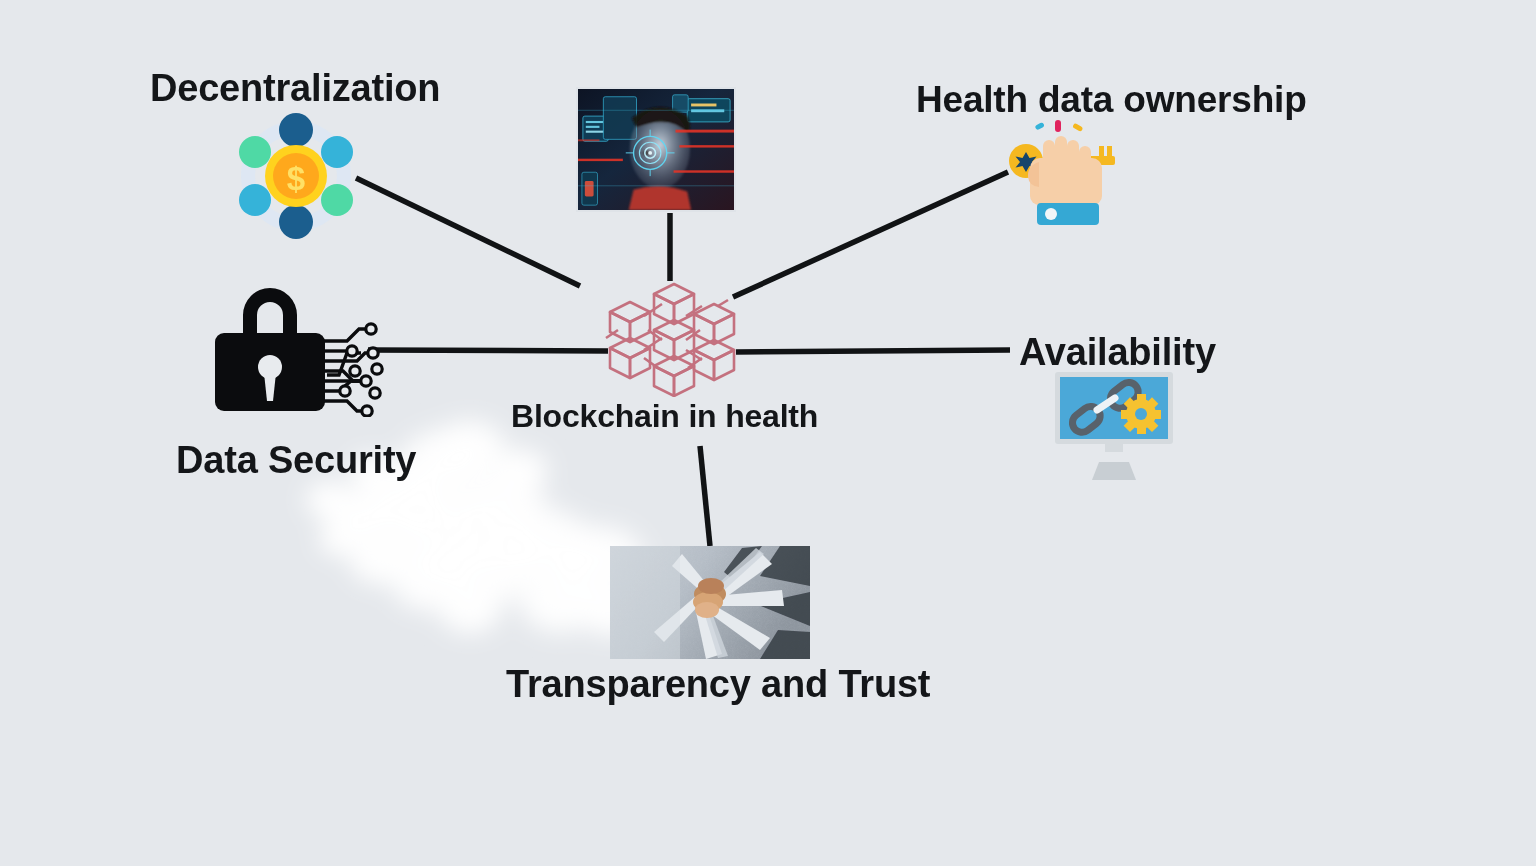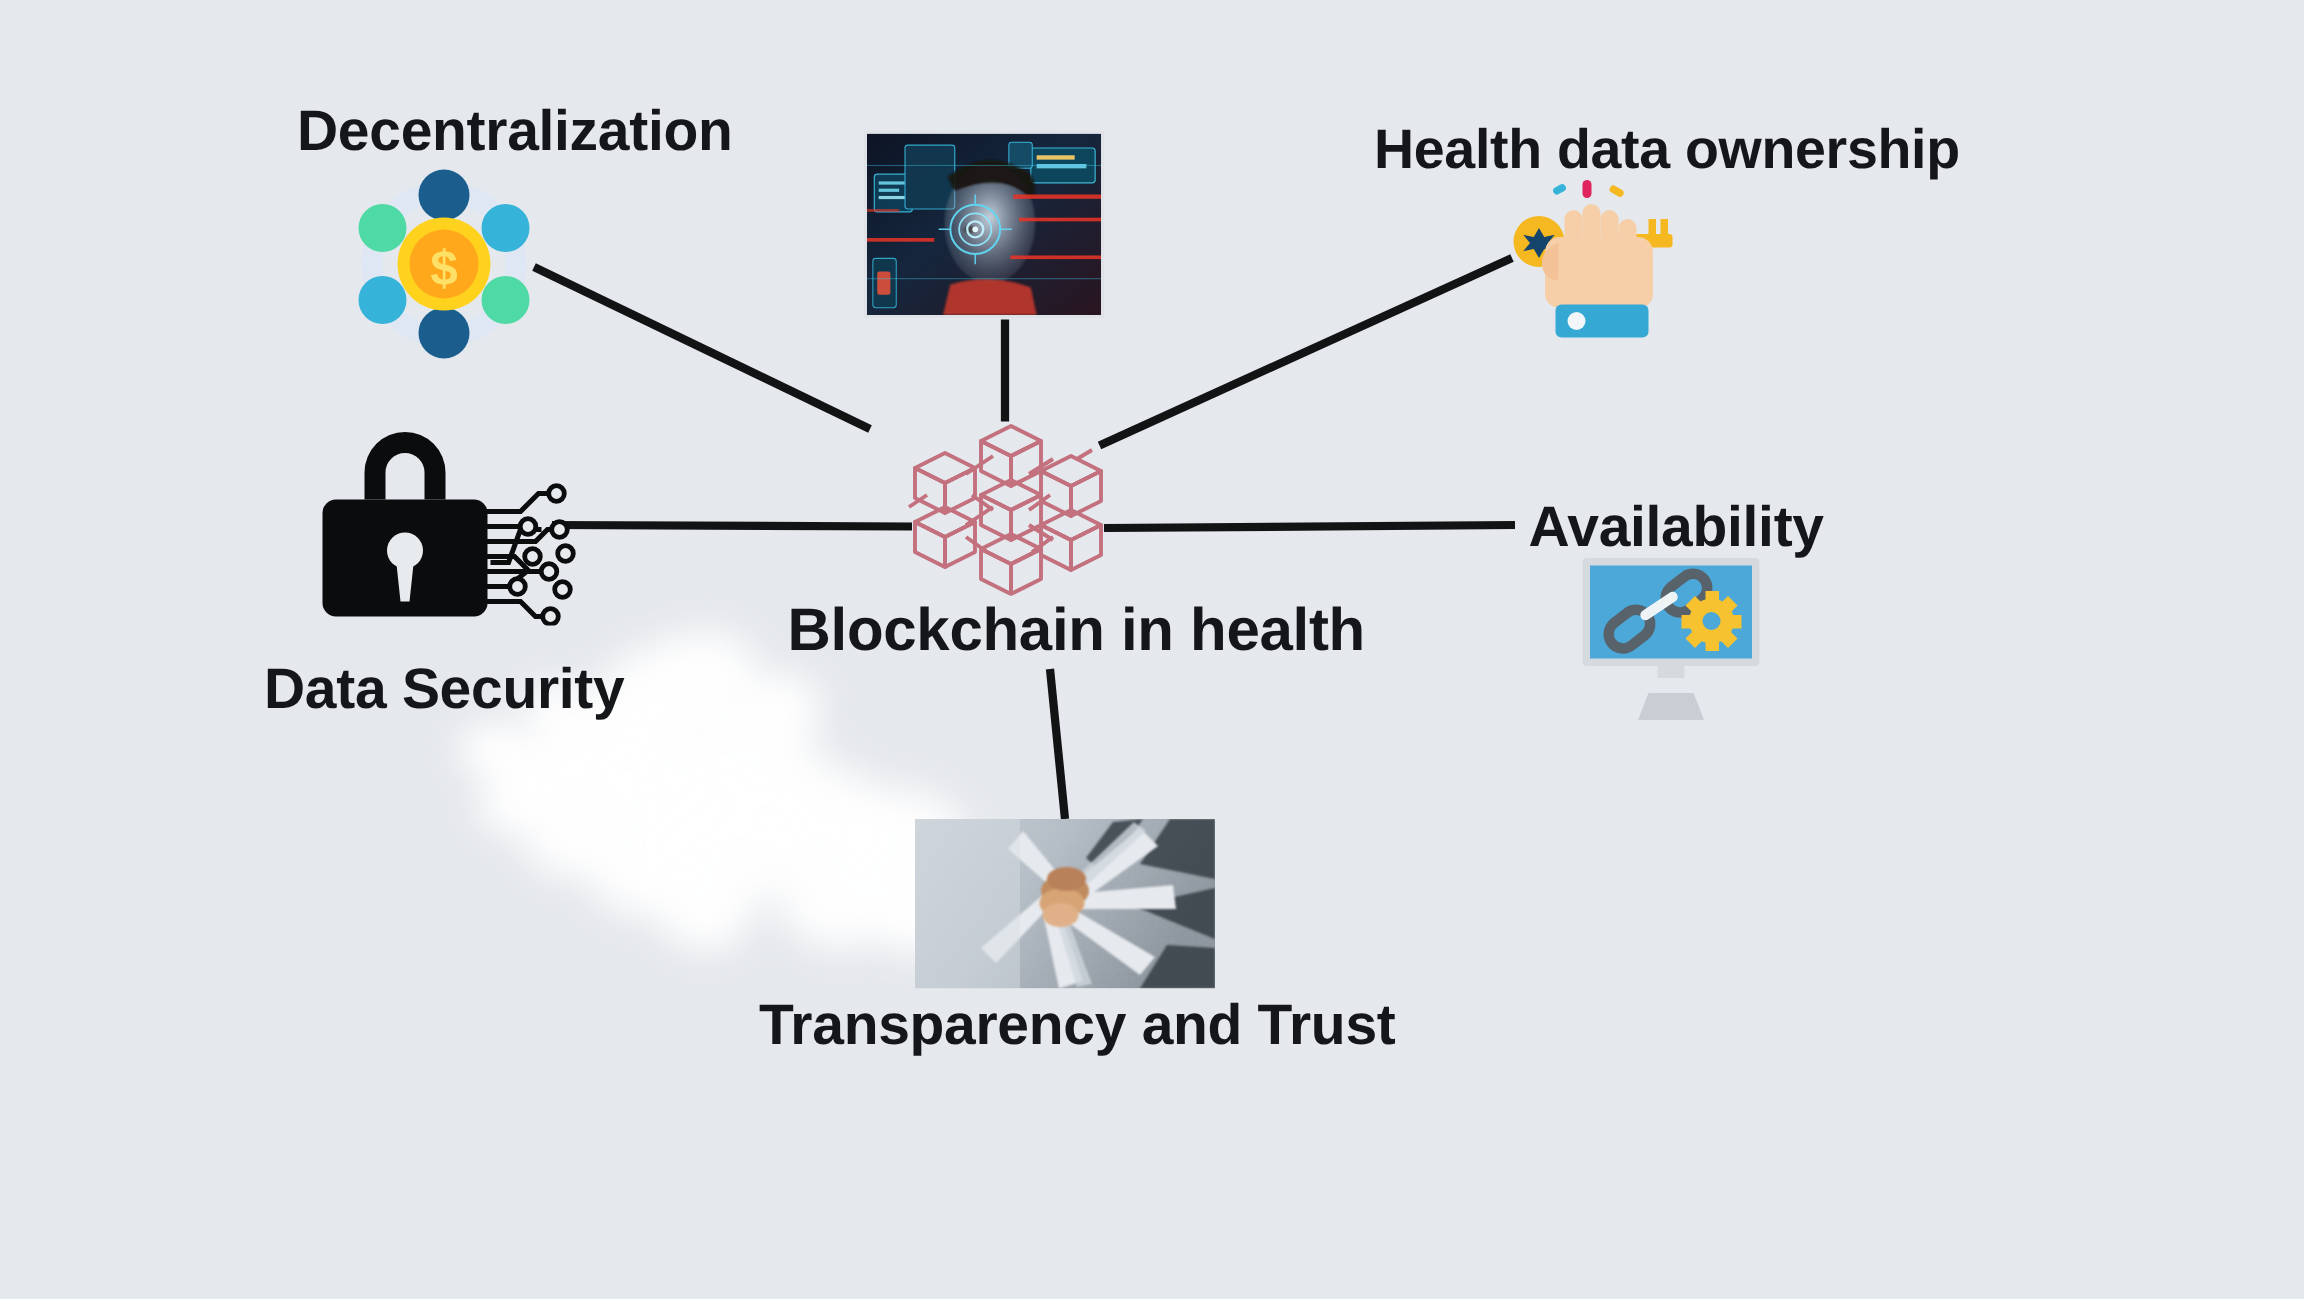--- a/index.html
+++ b/index.html
@@ -19,26 +19,26 @@
 
   
   .label{
     position:absolute;
     color:#141619;
     font-weight:bold;
     letter-spacing:-0.2px;
     white-space:nowrap;
     line-height:1;
   }
-  .lbl-decentralization{left:150px;top:69px;font-size:38px;margin-left:48px;}
+  .lbl-decentralization{left:150px;top:69px;font-size:38px;}
   .lbl-verifiability{left:525px;top:38px;font-size:38px;}
   .lbl-ownership{left:916px;top:81px;font-size:37px;}
   .lbl-security{left:176px;top:441px;font-size:38px;}
   .lbl-availability{left:1019px;top:333px;font-size:38px;}
-  .lbl-center{left:525px;top:400px;font-size:40px;}
+  .lbl-center{left:511px;top:400px;font-size:32px;}
   .lbl-transparency{left:506px;top:665px;font-size:38px;text-align:right;}
 
   
   .node{position:absolute;}
 
   
   #deco-decentralization{left:232px;top:112px;width:128px;height:128px;}
 
   
   #img-verifiability{

